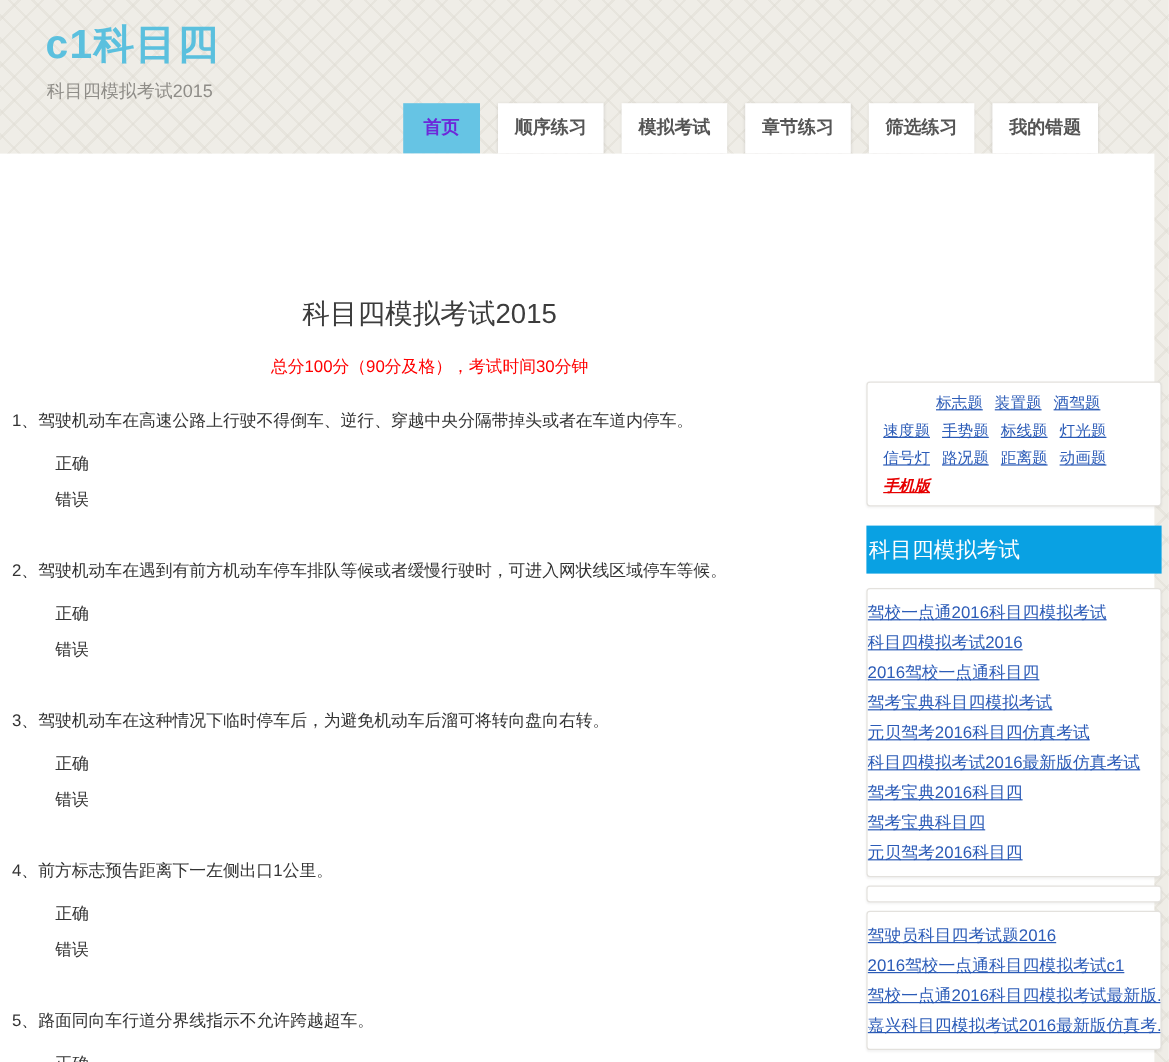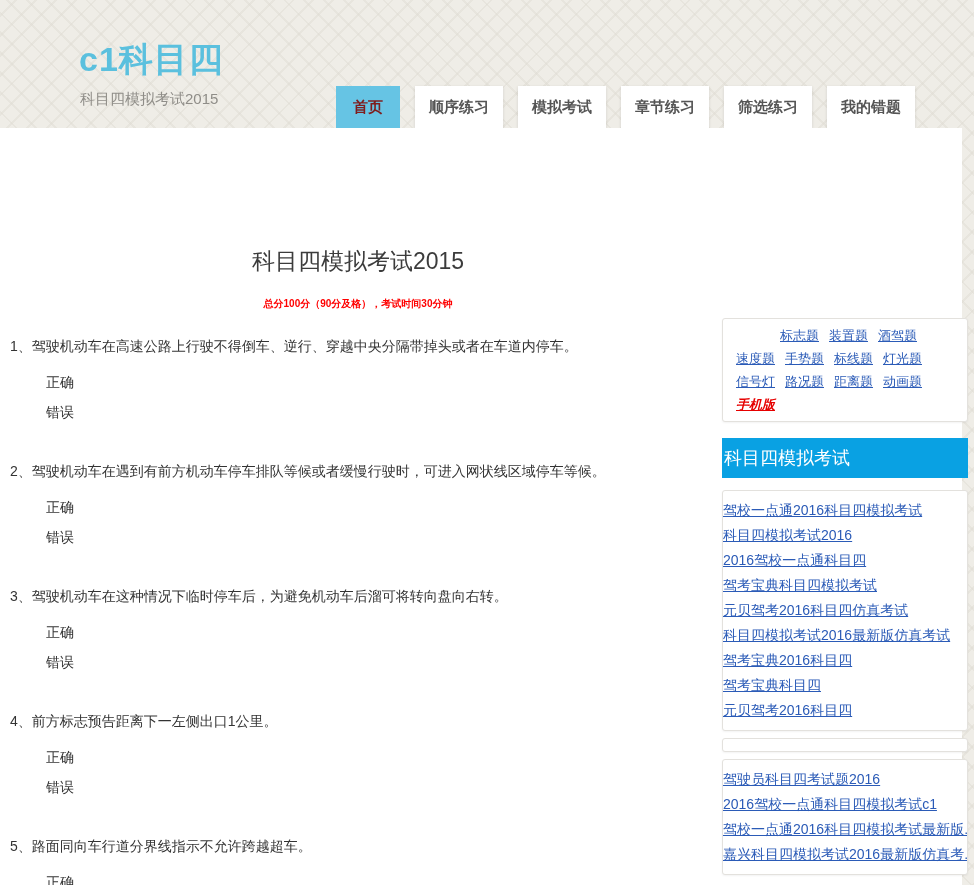--- a/index.html
+++ b/index.html
@@ -16,40 +16,40 @@
     width:974px;height:885px;overflow:hidden;position:relative;
     font-family:"Liberation Sans","DejaVu Sans",sans-serif;
     background-color:#efede7;
     background-image:
       repeating-linear-gradient(45deg, rgba(222,219,210,.45) 0 2px, transparent 2px 14px),
       repeating-linear-gradient(-45deg, rgba(222,219,210,.45) 0 2px, transparent 2px 14px);
   }
 
   
   .site-header{position:relative;height:128px;}
-  .logo{position:absolute;left:38px;top:37px;margin-left:41px;}
+  .logo{position:absolute;left:38px;top:14px;}
   .logo h1{margin:0;font-size:34px;font-weight:bold;color:var(--accent);letter-spacing:1px;}
   .logo p{margin:7px 0 0 1px;font-size:15px;color:#8f8d88;}
 
   .main-nav{position:absolute;left:336px;bottom:0;display:flex;}
   .tab{
     width:88px;height:42px;line-height:42px;text-align:center;
     background:#fff;color:#555;font-size:15px;font-weight:bold;
     margin-right:15px;cursor:pointer;
     box-shadow:0 1px 3px rgba(0,0,0,.12);
   }
   .tab:last-child{margin-right:0;}
-  .tab.active{background:var(--tab-active);color:#7f1d1d;width:64px;box-shadow:none;}
+  .tab.active{background:var(--tab-active);color:#6d28d9;width:64px;box-shadow:none;}
 
   
   .main-panel{position:relative;width:962px;height:757px;background:#fff;}
 
   .content{position:absolute;left:0;top:0;width:716px;}
   .exam-title{margin:118px 0 0;text-align:center;font-size:23px;font-weight:normal;color:#3c3c3c;}
-  .exam-info{margin:20px 0 0;text-align:center;font-size:10px;color:var(--alert-red);font-weight:bold;}
+  .exam-info{margin:20px 0 0;text-align:center;font-size:14px;color:var(--alert-red);}
   .questions{margin:24px 0 0;padding:0 0 0 10px;font-size:14px;color:#333;}
   .question{margin:0 0 33px;}
   .q-text{margin:0;line-height:22px;}
   .option{margin:0 0 0 36px;height:30px;line-height:30px;cursor:pointer;}
   .option:first-of-type{margin-top:10px;}
 
   
   .sidebar{position:absolute;left:722px;top:190px;width:246px;font-size:13px;}
   .box{
     background:#fff;border:1px solid #e3e1dd;border-radius:3px;

